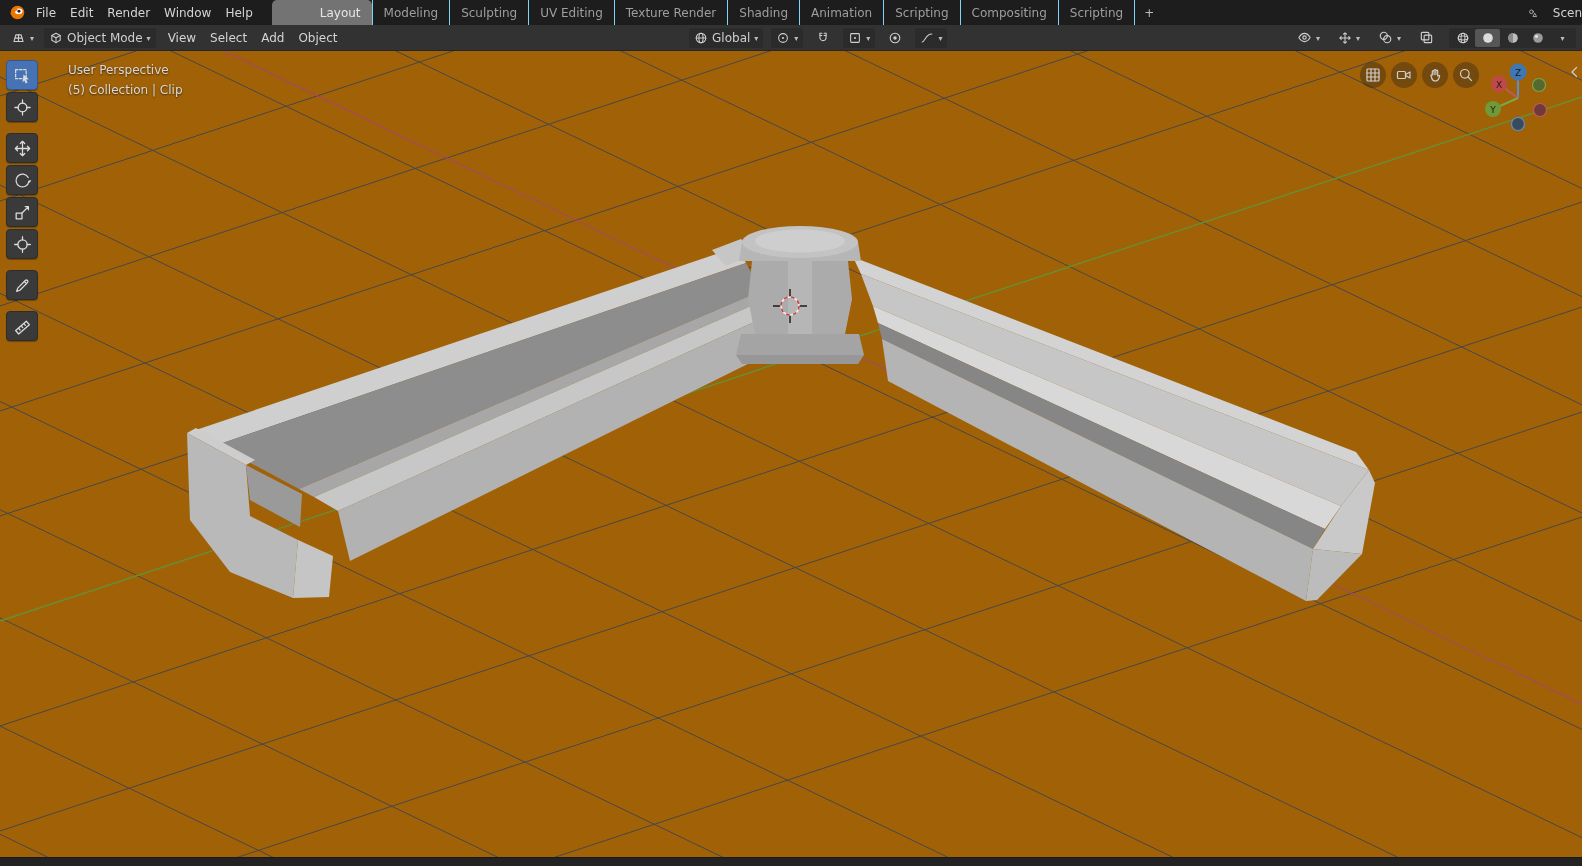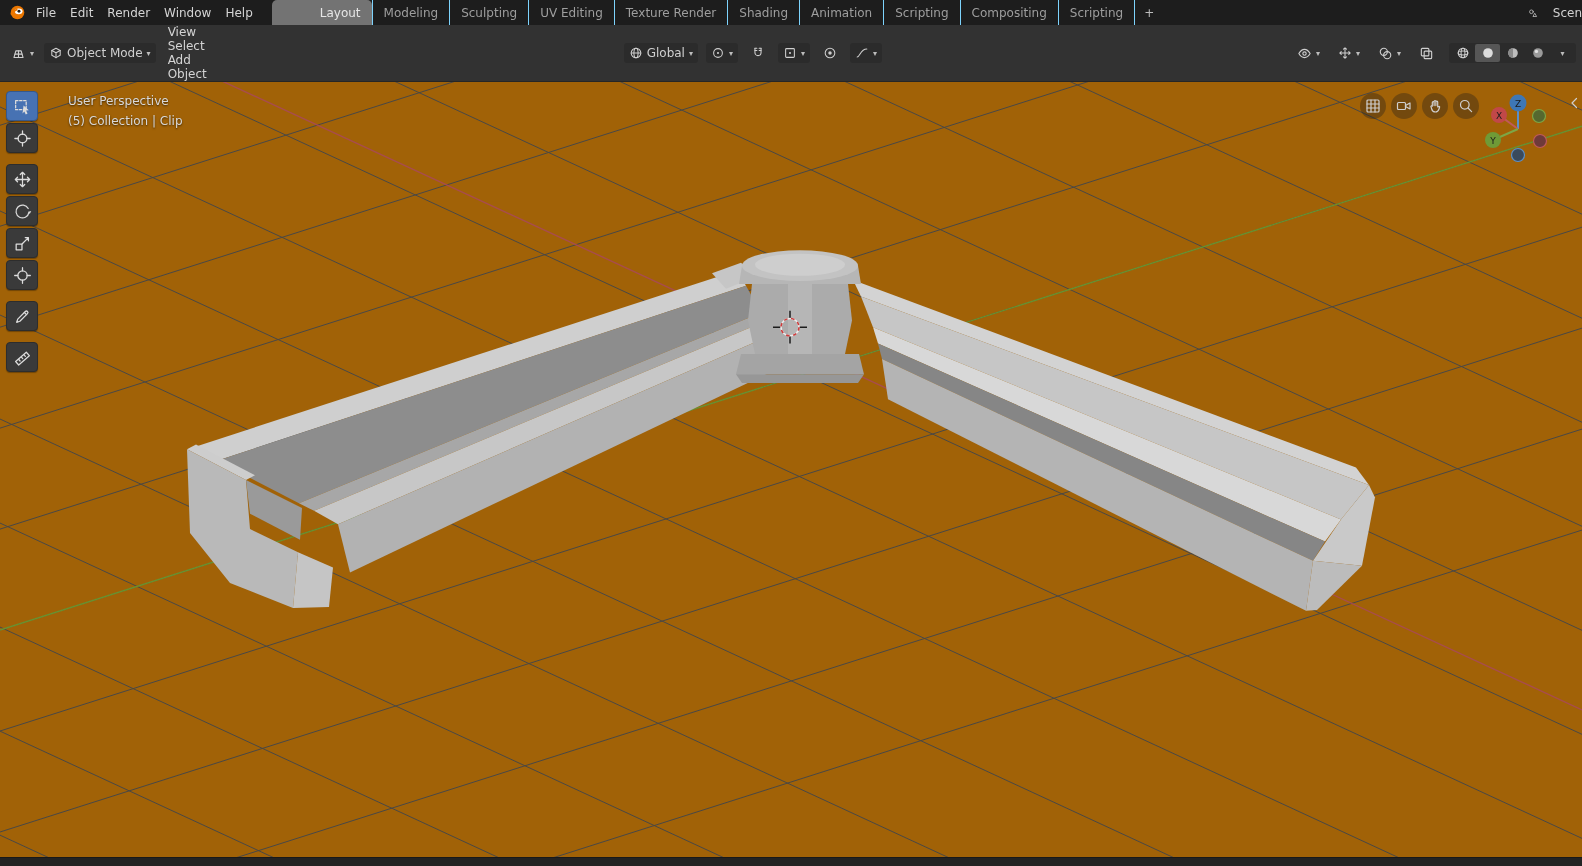--- a/index.html
+++ b/index.html
@@ -23,21 +23,21 @@
   .ws-tab.active { background:#737373; color:#e6e6e6; border-radius:5px 5px 0 0; border-left:none;padding-left:48px; }
   .ws-tab.add { color:#bdbdbd; padding:0 9px; }
   .scene-chip { margin-left:auto; display:flex; align-items:center; gap:15px; padding-left:6px; max-width:60px; overflow:hidden; color:#d2d2d2; white-space:nowrap; }
 
   
   .vp-header { flex:0 0 26px; background:#323232; border-bottom:1px solid #262626; display:flex; align-items:center; gap:5px; padding:0 6px; }
   .hchip { display:flex; align-items:center; gap:4px; height:20px; padding:0 5px; border-radius:3px; white-space:nowrap; }
   .hchip.dd { background:#2b2b2b; }
   .hbtn { width:24px; height:20px; display:flex; align-items:center; justify-content:center; border-radius:3px; }
   .chev { font-size:8px; line-height:1; color:#bcbcbc; transform:translateY(1px); }
-  .vp-menus { display:flex;flex-direction:column; }
+  .vp-menus { display:flex; }
   .vp-menus .menu-item { padding:0 7px; }
   .flex-spacer { flex:1; }
   .center-cluster, .right-cluster { display:flex; align-items:center; gap:8px; }
   .shade-group { display:flex; align-items:center; background:#2b2b2b; border-radius:3px; padding:1px; margin-left:3px; }
   .shade-btn { width:25px; height:18px; display:flex; align-items:center; justify-content:center; border-radius:2px; }
   .shade-btn.active { background:#565656; }
   .hicon { stroke:#cfcfcf; fill:none; stroke-width:1.2; stroke-linecap:round; stroke-linejoin:round; }
 
   
   .viewport { flex:1; position:relative; overflow:hidden; background:#a16207; }

